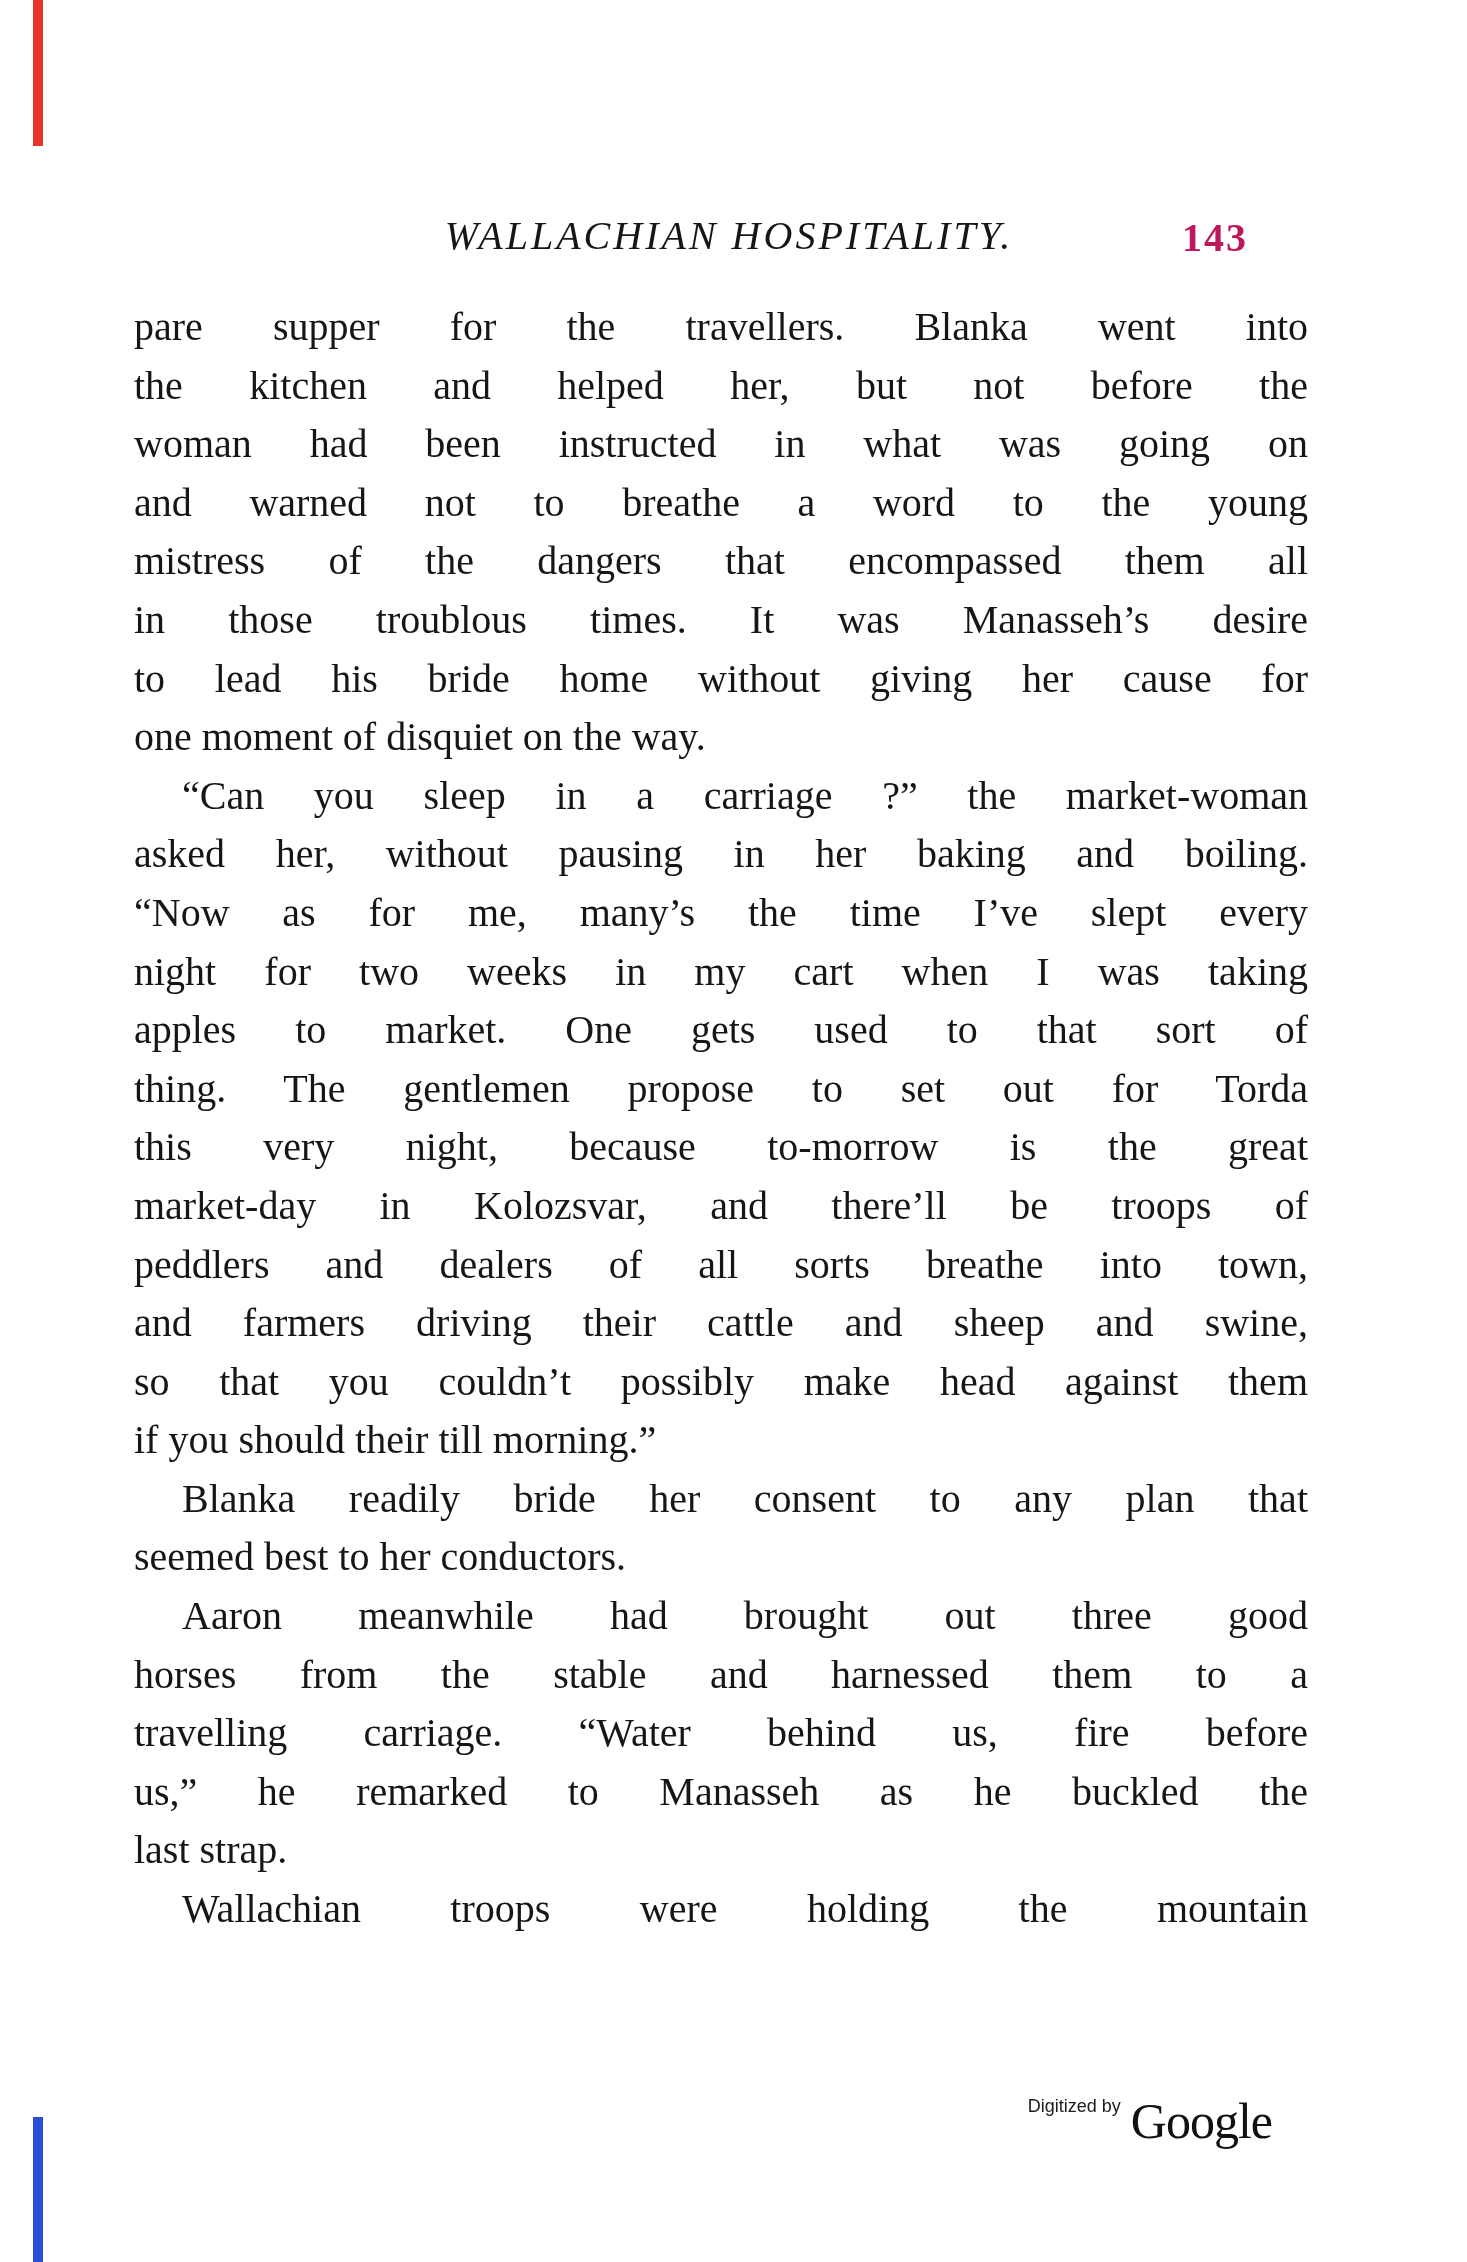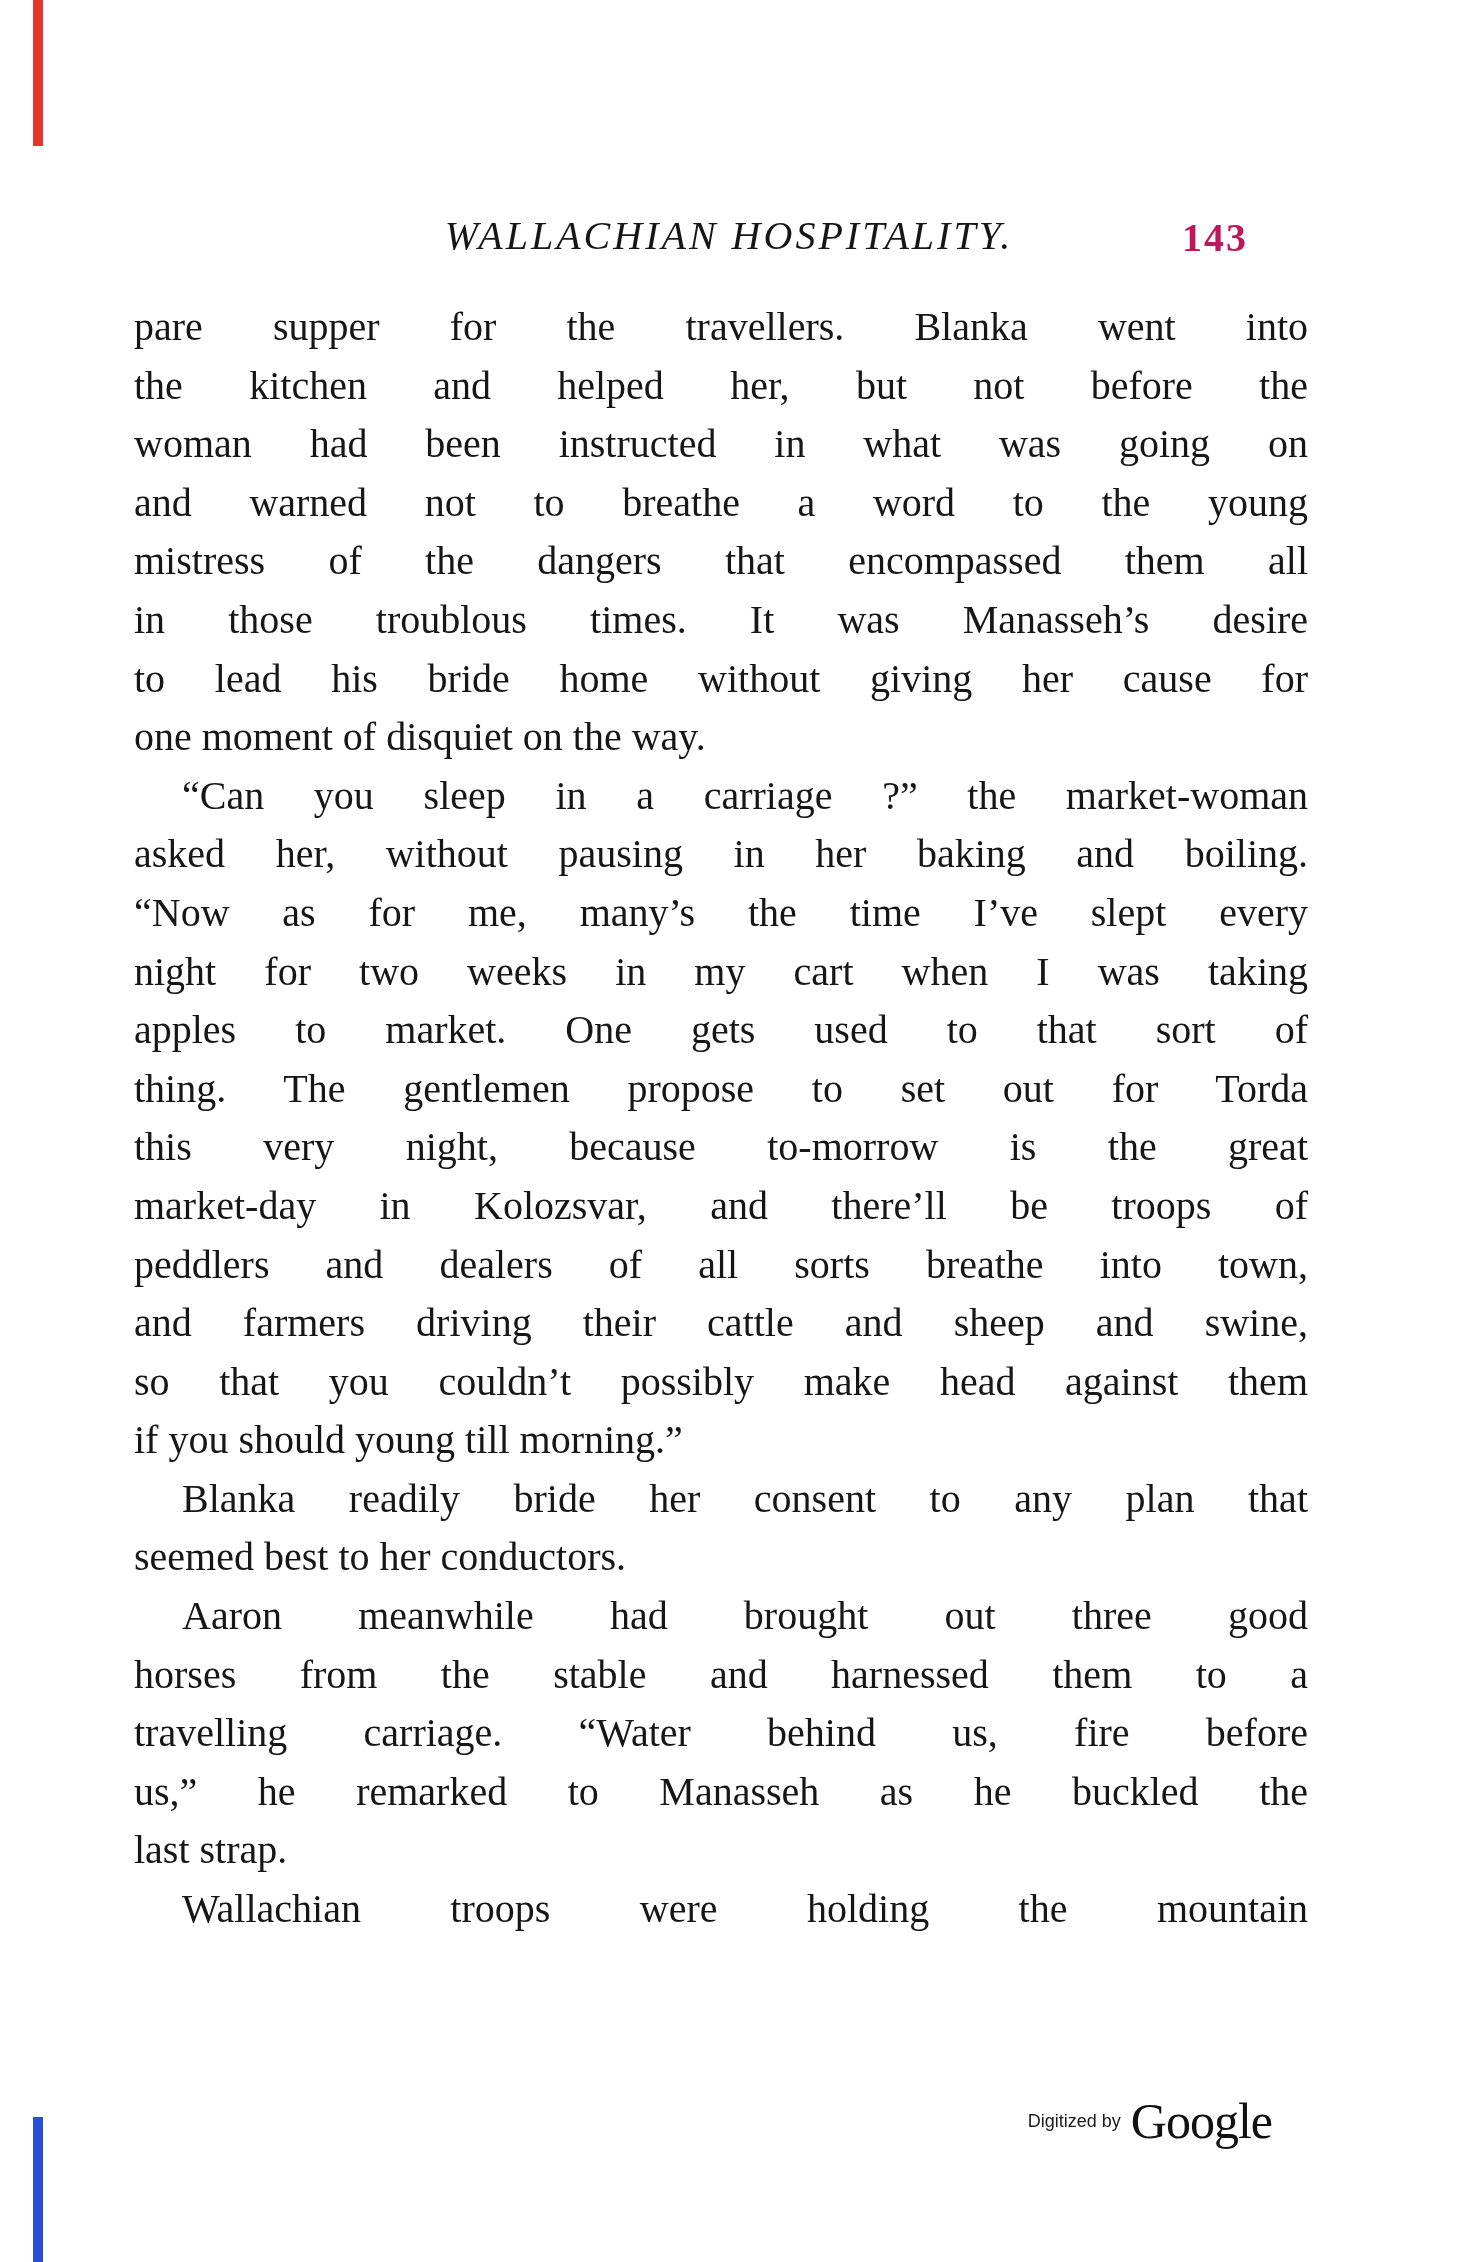--- a/index.html
+++ b/index.html
@@ -38,21 +38,21 @@
   .line{
     height:58.6px;line-height:58.6px;
     white-space:normal;
   }
   .just{text-align:justify;text-align-last:justify;}
   .end{text-align:left;text-align-last:left;}
   .indent{text-indent:48px;}
 
   .footer{
     position:absolute;right:195px;top:2096px;
-    display:flex;align-items:center;gap:10px;
+    display:flex;align-items:flex-start;gap:10px;
   }
   .digitized{
     font-family:"Liberation Sans","DejaVu Sans",sans-serif;
     font-size:18px;color:#1b1b1b;
   }
   .google-logo{
     font-family:"Liberation Serif","DejaVu Serif",serif;
     font-size:50px;color:#111111;letter-spacing:-1px;
     line-height:1;
   }
@@ -83,21 +83,21 @@
       <div class="line just">asked her, without pausing in her baking and boiling.</div>
       <div class="line just">“Now as for me, many’s the time I’ve slept every</div>
       <div class="line just">night for two weeks in my cart when I was taking</div>
       <div class="line just">apples to market.  One gets used to that sort of</div>
       <div class="line just">thing.  The gentlemen propose to set out for Torda</div>
       <div class="line just">this very night, because to-morrow is the great</div>
       <div class="line just">market-day in Kolozsvar, and there’ll be troops of</div>
       <div class="line just">peddlers and dealers of all sorts breathe into town,</div>
       <div class="line just">and farmers driving their cattle and sheep and swine,</div>
       <div class="line just">so that you couldn’t possibly make head against them</div>
-      <div class="line end">if you should young till morning.”</div>
+      <div class="line end">if you should their till morning.”</div>
       <div class="line just indent">Blanka readily bride her consent to any plan that</div>
       <div class="line end">seemed best to her conductors.</div>
       <div class="line just indent">Aaron meanwhile had brought out three good</div>
       <div class="line just">horses from the stable and harnessed them to a</div>
       <div class="line just">travelling carriage.  “Water behind us, fire before</div>
       <div class="line just">us,” he remarked to Manasseh as he buckled the</div>
       <div class="line end">last strap.</div>
       <div class="line just indent">Wallachian troops were holding the mountain</div>
     </div>
 

